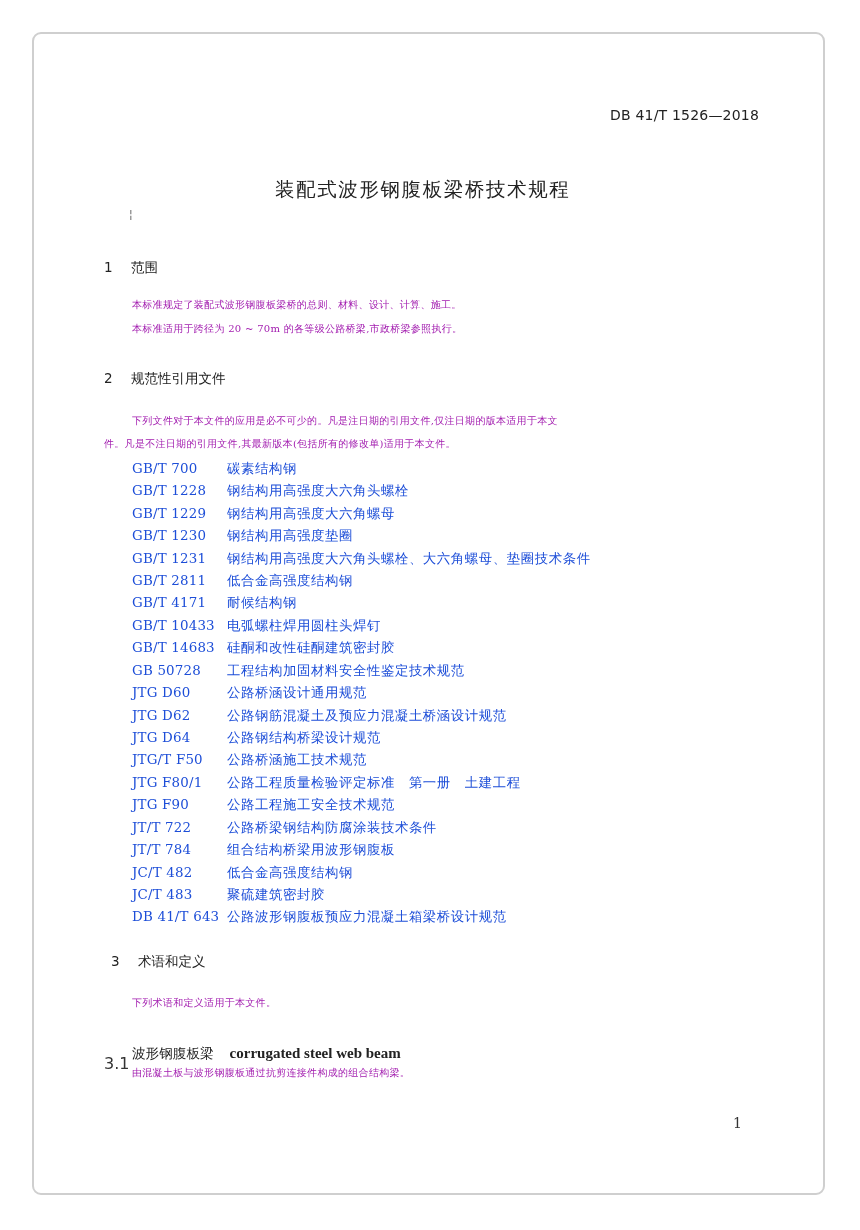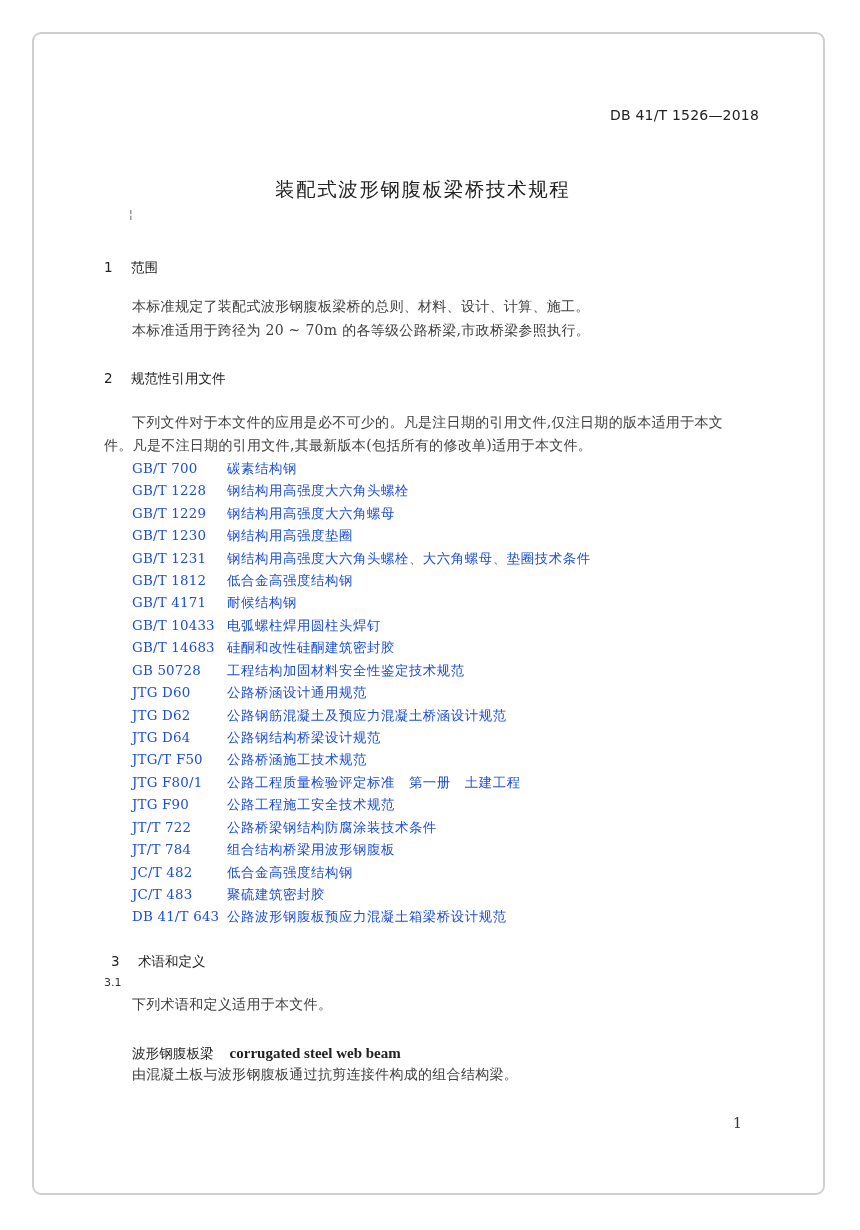--- a/index.html
+++ b/index.html
@@ -13,21 +13,21 @@
     border: 2px solid #cfcfcf; border-radius: 9px; background: #fff;
     box-sizing: border-box;
   }
   .abs { position: absolute; white-space: nowrap; }
   .sans { font-family: "DejaVu Sans", "Liberation Sans", sans-serif; }
   .std-code { left: 610px; top: 107px; font-size: 14px; color: #222; letter-spacing: 0.2px; }
   .title { left: 275px; top: 176px; font-size: 19.5px; color: #222; letter-spacing: 1.6px; }
   .mark { left: 129px; top: 210px; font-size: 11px; color: #555; line-height: 10px; }
   .h1 { font-size: 13.5px; color: #222; }
   .h1 .num { display: inline-block; width: 27px; }
-  .para { font-size: 14px; color: #404040; letter-spacing: 0.3px; }
+  .para { font-size: 10px; color: #a21caf; letter-spacing: 0.3px; }
   .ref-row { font-size: 13.4px; color: #1d4ed8; left: 132px; }
   .ref-row .code { display: inline-block; width: 95px; letter-spacing: 0.2px; }
   .ref-row .name { letter-spacing: 0.6px; }
   .term-cn { font-weight: normal; font-size: 13.6px; }
   .term-en { font-weight: bold; font-family: "Liberation Serif", "DejaVu Serif", serif; font-size: 15px; margin-left: 16px; }
   .pageno { left: 733px; top: 1115px; font-size: 14px; color: #333; }
 </style>
 </head>
 <body>
 
@@ -48,21 +48,21 @@
 </div>
 <div class="abs para" style="left:132px; top:414px;">下列文件对于本文件的应用是必不可少的。凡是注日期的引用文件,仅注日期的版本适用于本文</div>
 <div class="abs para" style="left:104px; top:437px;">件。凡是不注日期的引用文件,其最新版本(包括所有的修改单)适用于本文件。</div>
 
 <div>
   <div class="abs ref-row" style="top:460px;"><span class="code">GB/T 700</span><span class="name">碳素结构钢</span></div>
   <div class="abs ref-row" style="top:482px;"><span class="code">GB/T 1228</span><span class="name">钢结构用高强度大六角头螺栓</span></div>
   <div class="abs ref-row" style="top:505px;"><span class="code">GB/T 1229</span><span class="name">钢结构用高强度大六角螺母</span></div>
   <div class="abs ref-row" style="top:527px;"><span class="code">GB/T 1230</span><span class="name">钢结构用高强度垫圈</span></div>
   <div class="abs ref-row" style="top:550px;"><span class="code">GB/T 1231</span><span class="name">钢结构用高强度大六角头螺栓、大六角螺母、垫圈技术条件</span></div>
-  <div class="abs ref-row" style="top:572px;"><span class="code">GB/T 1812</span><span class="name">低合金高强度结构钢</span></div>
+  <div class="abs ref-row" style="top:572px;"><span class="code">GB/T 2811</span><span class="name">低合金高强度结构钢</span></div>
   <div class="abs ref-row" style="top:594px;"><span class="code">GB/T 4171</span><span class="name">耐候结构钢</span></div>
   <div class="abs ref-row" style="top:617px;"><span class="code">GB/T 10433</span><span class="name">电弧螺柱焊用圆柱头焊钉</span></div>
   <div class="abs ref-row" style="top:639px;"><span class="code">GB/T 14683</span><span class="name">硅酮和改性硅酮建筑密封胶</span></div>
   <div class="abs ref-row" style="top:662px;"><span class="code">GB 50728</span><span class="name">工程结构加固材料安全性鉴定技术规范</span></div>
   <div class="abs ref-row" style="top:684px;"><span class="code">JTG D60</span><span class="name">公路桥涵设计通用规范</span></div>
   <div class="abs ref-row" style="top:707px;"><span class="code">JTG D62</span><span class="name">公路钢筋混凝土及预应力混凝土桥涵设计规范</span></div>
   <div class="abs ref-row" style="top:729px;"><span class="code">JTG D64</span><span class="name">公路钢结构桥梁设计规范</span></div>
   <div class="abs ref-row" style="top:751px;"><span class="code">JTG/T F50</span><span class="name">公路桥涵施工技术规范</span></div>
   <div class="abs ref-row" style="top:774px;"><span class="code">JTG F80/1</span><span class="name">公路工程质量检验评定标准　第一册　土建工程</span></div>
   <div class="abs ref-row" style="top:796px;"><span class="code">JTG F90</span><span class="name">公路工程施工安全技术规范</span></div>
@@ -70,19 +70,19 @@
   <div class="abs ref-row" style="top:841px;"><span class="code">JT/T 784</span><span class="name">组合结构桥梁用波形钢腹板</span></div>
   <div class="abs ref-row" style="top:864px;"><span class="code">JC/T 482</span><span class="name">低合金高强度结构钢</span></div>
   <div class="abs ref-row" style="top:886px;"><span class="code">JC/T 483</span><span class="name">聚硫建筑密封胶</span></div>
   <div class="abs ref-row" style="top:908px;"><span class="code">DB 41/T 643</span><span class="name">公路波形钢腹板预应力混凝土箱梁桥设计规范</span></div>
 </div>
 
 <div class="abs h1 sans" style="left:111px; top:953px;">
   <span class="num">3</span><span>术语和定义</span>
 </div>
 <div class="abs para" style="left:132px; top:996px;">下列术语和定义适用于本文件。</div>
-<div class="abs sans" style="left:104px; top:976px; font-size:11px; color:#333;">3.1</div>
+<div class="abs sans" style="left:104px; top:1054px; font-size:16px; color:#333;">3.1</div>
 <div class="abs" style="left:132px; top:1043px; color:#222;">
   <span class="term-cn">波形钢腹板梁</span><span class="term-en">corrugated steel web beam</span>
 </div>
 <div class="abs para" style="left:132px; top:1066px;">由混凝土板与波形钢腹板通过抗剪连接件构成的组合结构梁。</div>
 
 <div class="abs pageno">1</div>
 
 </body></html>

